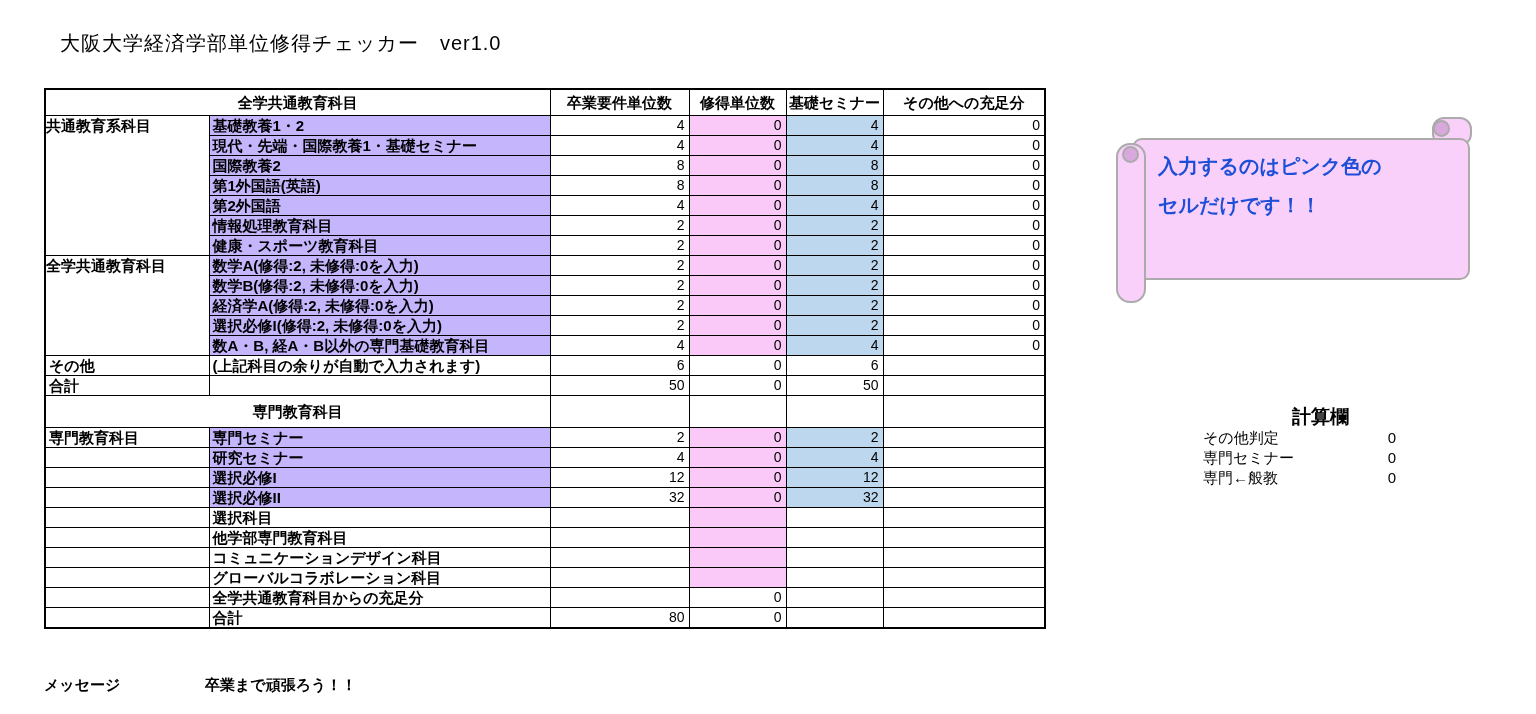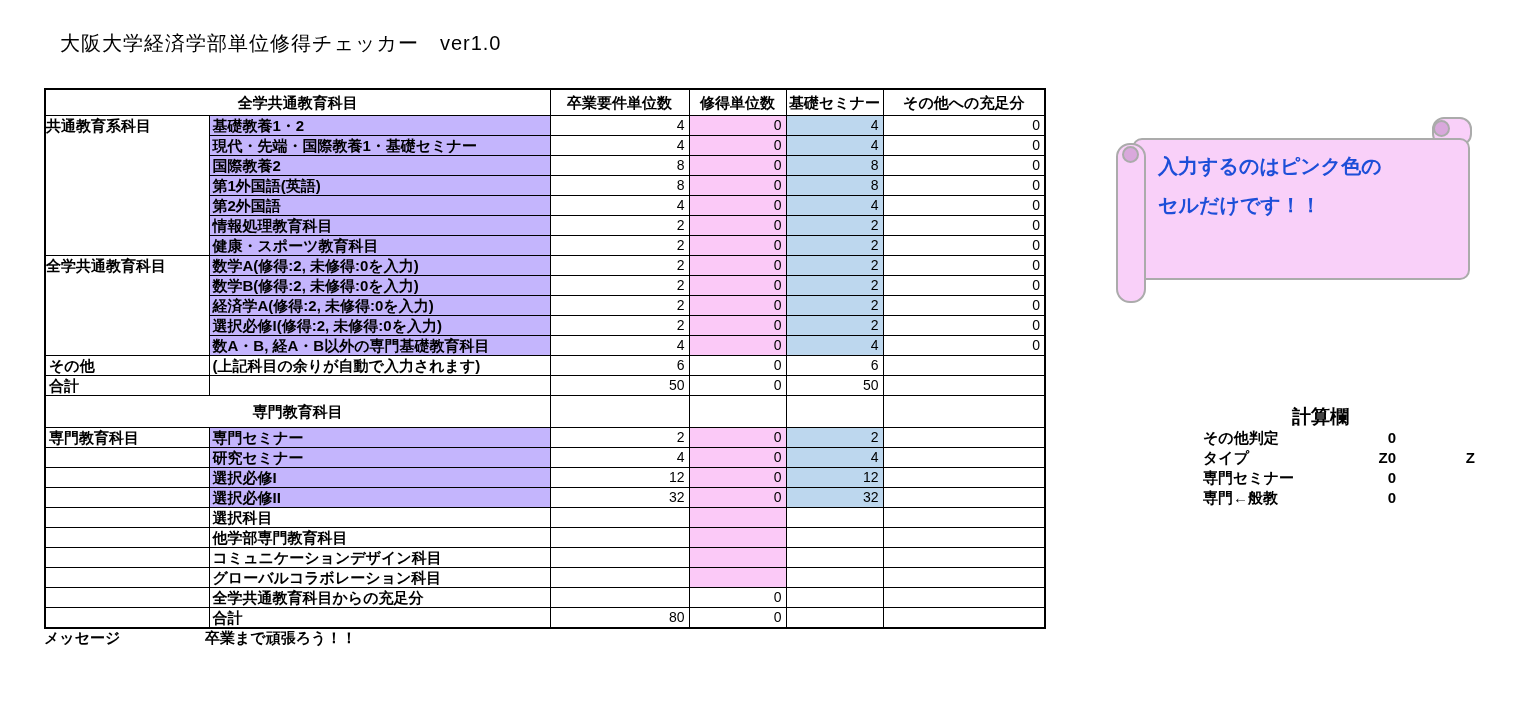--- a/index.html
+++ b/index.html
@@ -49,27 +49,27 @@
   .banner .roll-left-cap{
     position:absolute;left:6px;top:29px;width:13px;height:13px;border-radius:50%;
     background:#D9A8DC;border:2px solid #ABABAB;
   }
   .banner .note-text{
     position:absolute;left:42px;top:30px;font-size:20px;font-weight:bold;color:#1d4ed8;
     line-height:39px;white-space:nowrap;
   }
   
   .calc-title{position:absolute;left:1292px;top:404px;font-size:19px;font-weight:bold;}
-  .calc-panel{position:absolute;left:1203px;top:428px;width:272px;font-size:15px;font-weight:bold;}
+  .calc-panel{position:absolute;left:1203px;top:428px;width:272px;font-size:15px;font-weight:normal;}
   .calc-row{display:flex;height:20px;line-height:20px;}
   .calc-row .cl{flex:0 0 145px;text-align:left;}
   .calc-row .cv{flex:0 0 48px;text-align:right;}
   .calc-row .cx{flex:1;text-align:right;}
   
-  .message-row{position:absolute;left:44px;top:629px;display:flex;font-size:15px;font-weight:bold;font-family:Liberation Serif, serif;}
+  .message-row{position:absolute;left:44px;top:676px;display:flex;font-size:15px;font-weight:bold;font-family:Liberation Serif, serif;}
   .message-row .ml{flex:0 0 161px;}
 </style>
 </head>
 <body>
 
 <div class="page-title">大阪大学経済学部単位修得チェッカー　ver1.0</div>
 
 <table class="credit-table">
   <colgroup>
       <col style="width: 164px;">
@@ -292,25 +292,20 @@
 </div>
 
 <div class="calc-title">計算欄</div>
 <div class="calc-panel">
     <div class="calc-row">
       <div class="cl">その他判定</div>
       <div class="cv">0</div>
       <div class="cx"></div>
     </div>
     <div class="calc-row">
-      <div class="cl">タイプ</div>
-      <div class="cv">Z0</div>
-      <div class="cx">Z</div>
-    </div>
-    <div class="calc-row">
       <div class="cl">専門セミナー</div>
       <div class="cv">0</div>
       <div class="cx"></div>
     </div>
     <div class="calc-row">
       <div class="cl">専門←般教</div>
       <div class="cv">0</div>
       <div class="cx"></div>
     </div>
   </div>

